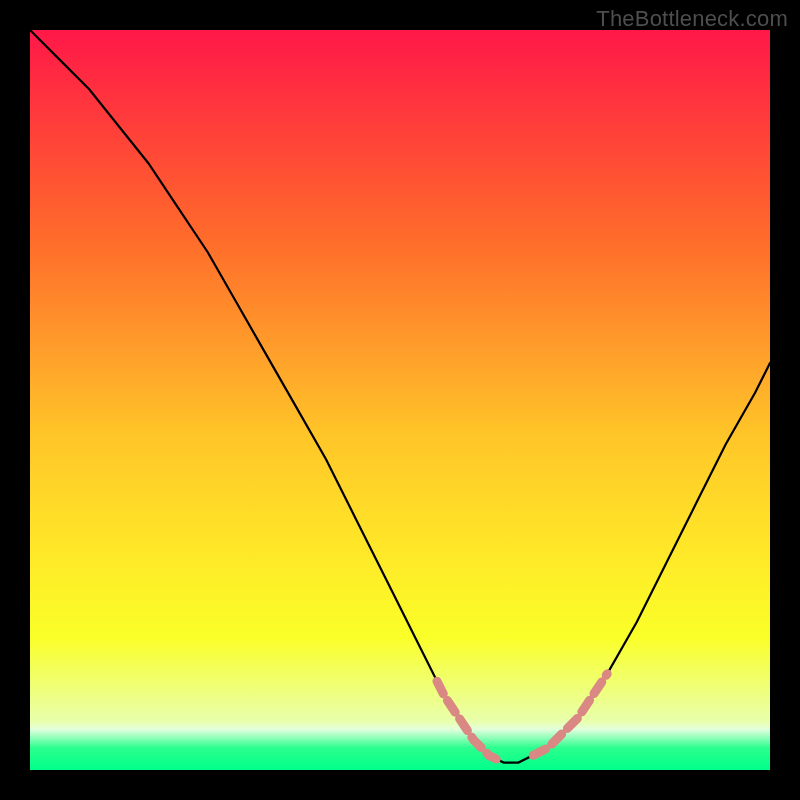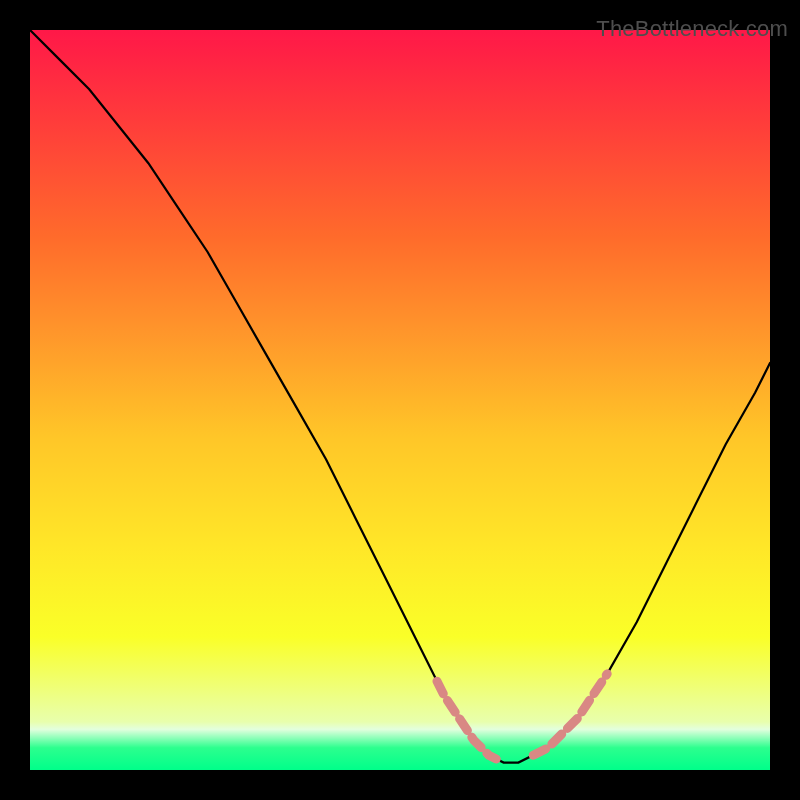--- a/index.html
+++ b/index.html
@@ -32,21 +32,21 @@
       #ffe728 70%,
       #faff28 82%,
       #e8ffad 93.5%,
       #e3ffde 94.5%,
       #2cff8e 97%,
       #00ff8a 100%
     );
   }
   .watermark {
     position: absolute;
-    top: 16px;
+    top: 6px;
     right: 12px;
     color: #4e4e4e;
     font-size: 22px;
     letter-spacing: 0.2px;
     font-weight: 500;
     z-index: 5;
   }
   svg.curve {
     position: absolute;
     left: 0;

